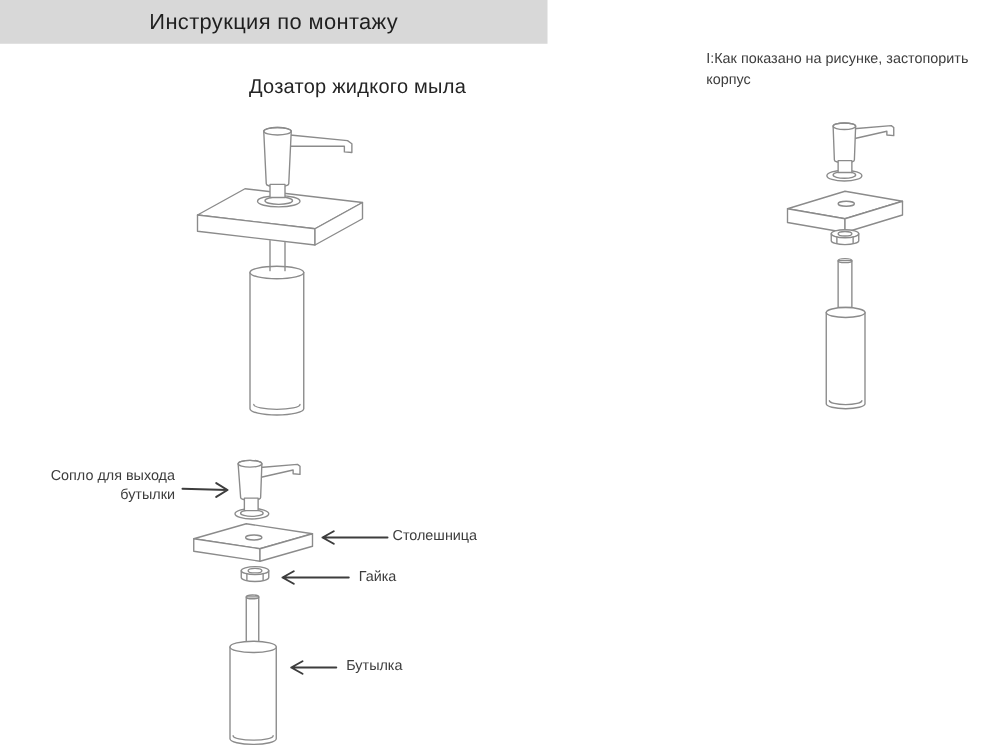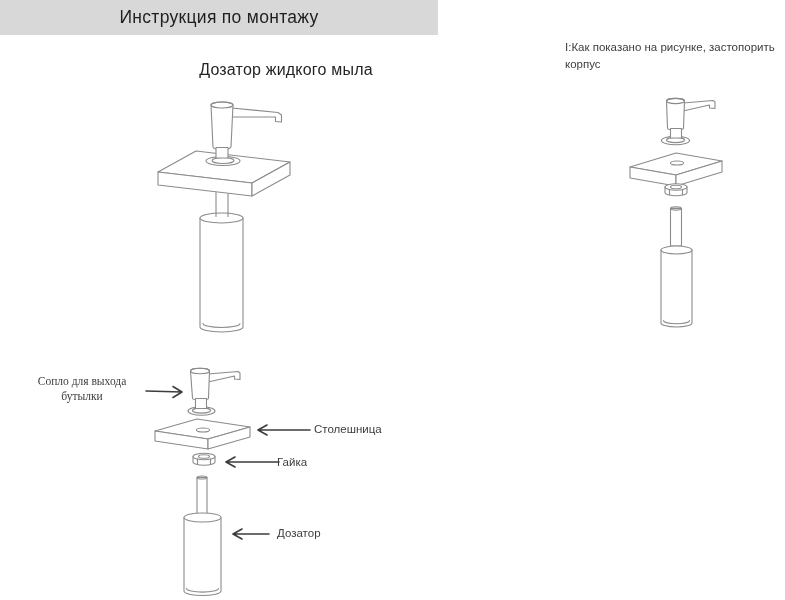--- a/index.html
+++ b/index.html
@@ -18,23 +18,23 @@
   }
   .subtitle {
     position:absolute; left:0; top:61px; width:482px; text-align:center;
     font-size:16px; color:#242424; letter-spacing:.2px;margin-left:45px;
   }
   .step-text {
     position:absolute; left:565px; top:39px;
     font-size:11.5px; line-height:16.5px; color:var(--text,#3d3d3d);
   }
   .part-label { position:absolute; font-size:11.5px; color:var(--text,#3d3d3d);text-align:right; }
-  .label-nozzle { left:24px; top:374px; width:116px; text-align:center; line-height:15px;font-family:Liberation Serif, serif; }
+  .label-nozzle { left:24px; top:374px; width:116px; text-align:right; line-height:15px; }
   .label-countertop { left:314px; top:423px; }
-  .label-nut { left:277px; top:456px; }
+  .label-nut { left:287px; top:456px; }
   .label-bottle { left:277px; top:527px; }
 
   svg.drawing { position:absolute; overflow:visible; }
   #svg-assembled { left:140px; top:90px; }
   #svg-exploded  { left:148px; top:358px; }
   #svg-step      { left:618px; top:88px; }
   #svg-annotations { left:0; top:355px; }
 
   svg .ln  { fill:none; stroke:var(--drawing-stroke,#8b8b8b); stroke-width:1.1;
              stroke-linejoin:round; stroke-linecap:round; }
@@ -164,15 +164,15 @@
     <path class="arrow" d="M279,107 L226,107 M235,102 L226,107 L235,112"></path>
     <path class="arrow" d="M269,179 L233,179 M242,174 L233,179 L242,184"></path>
   </svg>
 
   <div class="part-label label-nozzle">
     <div>Сопло для выхода</div>
     <div>бутылки</div>
   </div>
   <div class="part-label label-countertop">Столешница</div>
   <div class="part-label label-nut">Гайка</div>
-  <div class="part-label label-bottle">Дозатор</div>
+  <div class="part-label label-bottle">Бутылка</div>
 
 </div>
 
 </body></html>

